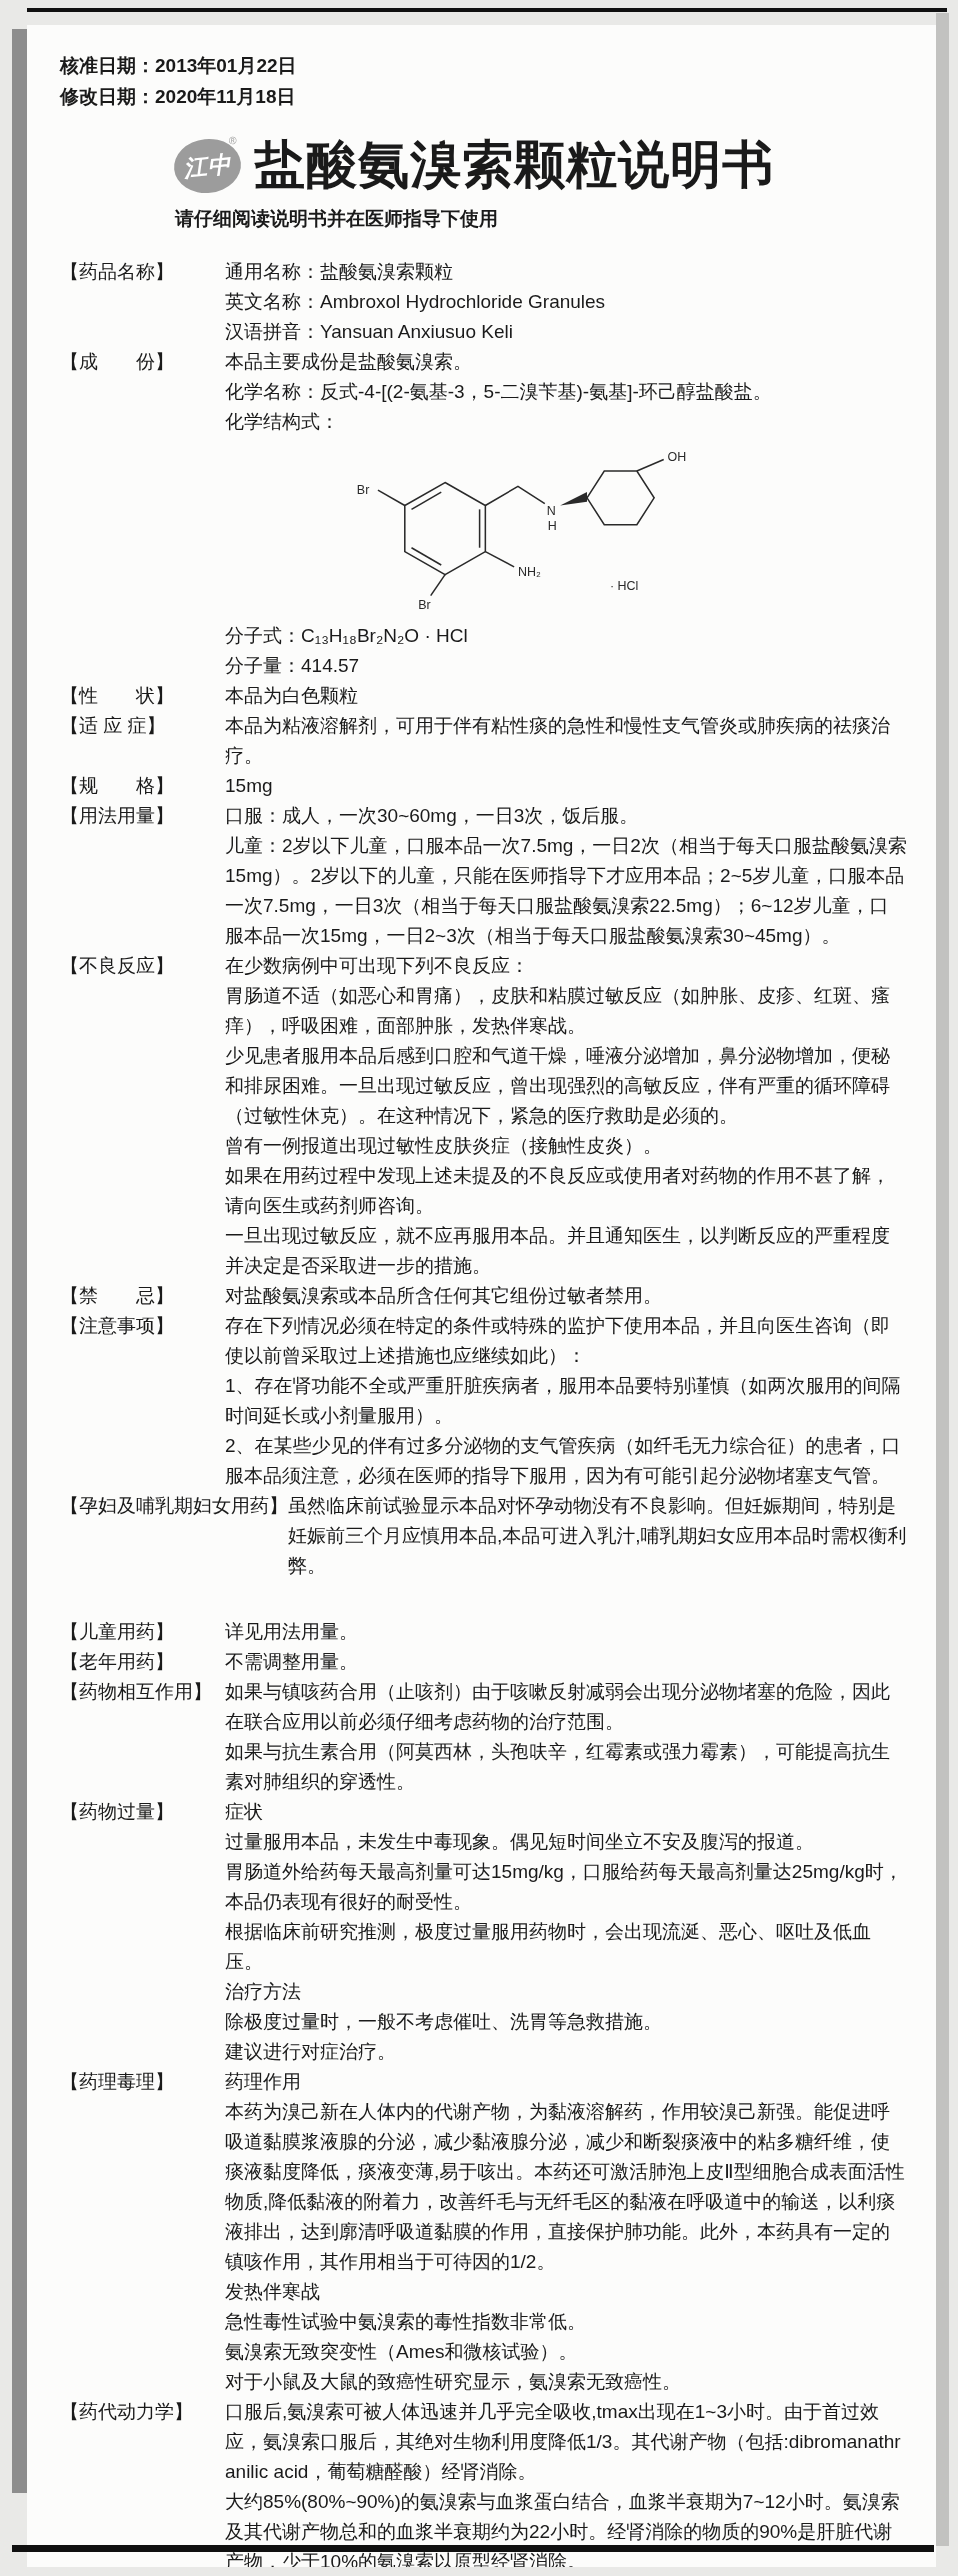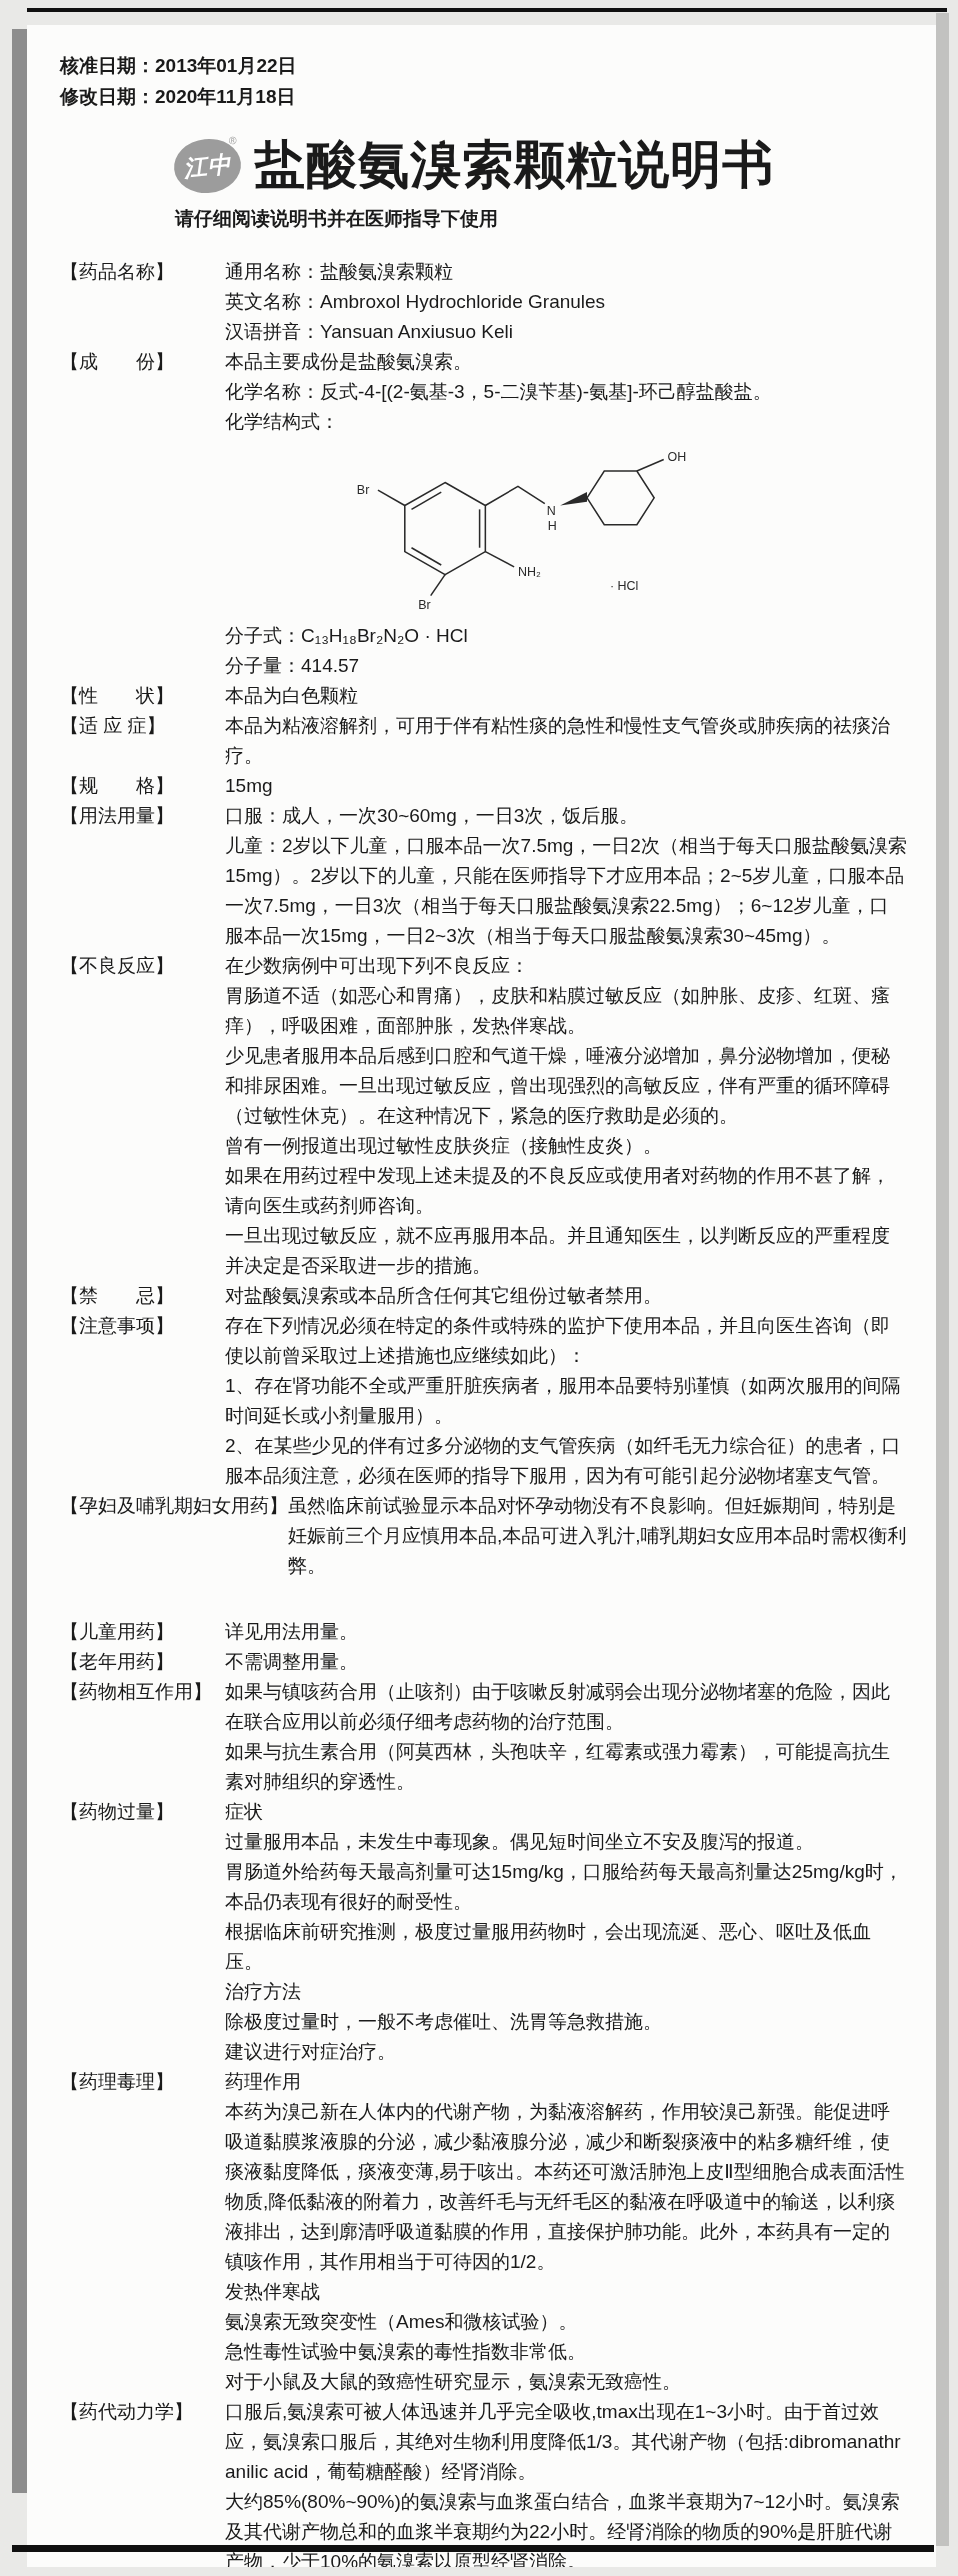--- a/index.html
+++ b/index.html
@@ -204,22 +204,22 @@
             <p class="sec-line">除极度过量时，一般不考虑催吐、洗胃等急救措施。</p>
             <p class="sec-line">建议进行对症治疗。</p>
           </div>
   </div>
         <div class="section">
     <span class="sec-label">【药理毒理】</span>
     <div class="sec-content">
             <p class="sec-line">药理作用</p>
             <p class="sec-line">本药为溴己新在人体内的代谢产物，为黏液溶解药，作用较溴己新强。能促进呼吸道黏膜浆液腺的分泌，减少黏液腺分泌，减少和断裂痰液中的粘多糖纤维，使痰液黏度降低，痰液变薄,易于咳出。本药还可激活肺泡上皮Ⅱ型细胞合成表面活性物质,降低黏液的附着力，改善纤毛与无纤毛区的黏液在呼吸道中的输送，以利痰液排出，达到廓清呼吸道黏膜的作用，直接保护肺功能。此外，本药具有一定的镇咳作用，其作用相当于可待因的1/2。</p>
             <p class="sec-line">发热伴寒战</p>
+            <p class="sec-line">急性毒性试验中氨溴索的毒性指数非常低。</p>
             <p class="sec-line">氨溴索无致突变性（Ames和微核试验）。</p>
-            <p class="sec-line">急性毒性试验中氨溴索的毒性指数非常低。</p>
             <p class="sec-line">对于小鼠及大鼠的致癌性研究显示，氨溴索无致癌性。</p>
           </div>
   </div>
         <div class="section">
     <span class="sec-label">【药代动力学】</span>
     <div class="sec-content">
             <p class="sec-line">口服后,氨溴索可被人体迅速并几乎完全吸收,tmax出现在1~3小时。由于首过效应，氨溴索口服后，其绝对生物利用度降低1/3。其代谢产物（包括:dibromanathranilic acid，葡萄糖醛酸）经肾消除。</p>
             <p class="sec-line">大约85%(80%~90%)的氨溴索与血浆蛋白结合，血浆半衰期为7~12小时。氨溴索及其代谢产物总和的血浆半衰期约为22小时。经肾消除的物质的90%是肝脏代谢产物，少于10%的氨溴索以原型经肾消除。</p>
             <p class="sec-line">由于血浆蛋白结合率高，分布容积大，以及药物从组织进入血液的再分布速度慢，氨溴索无法经透析或强迫性利尿消除。</p>
           </div>

